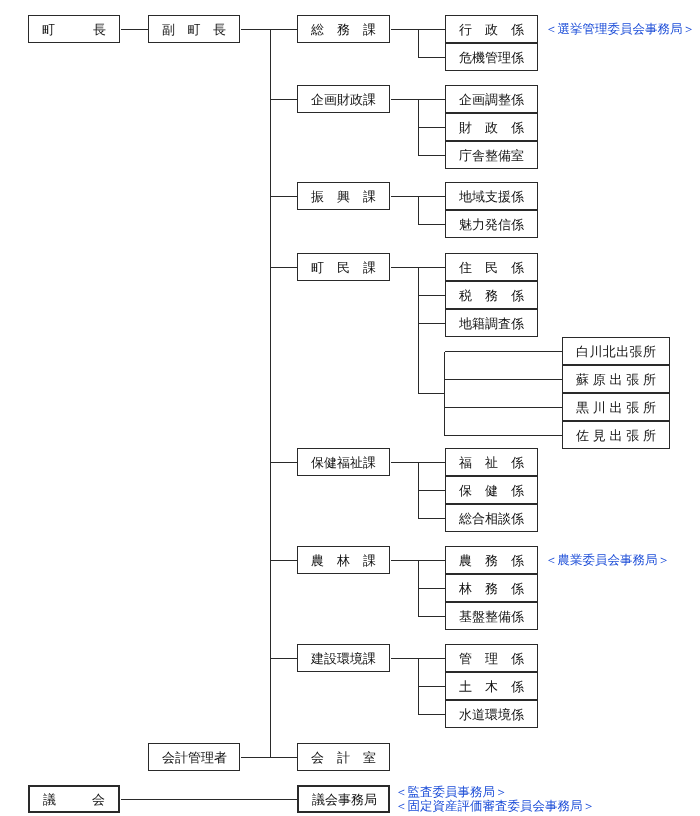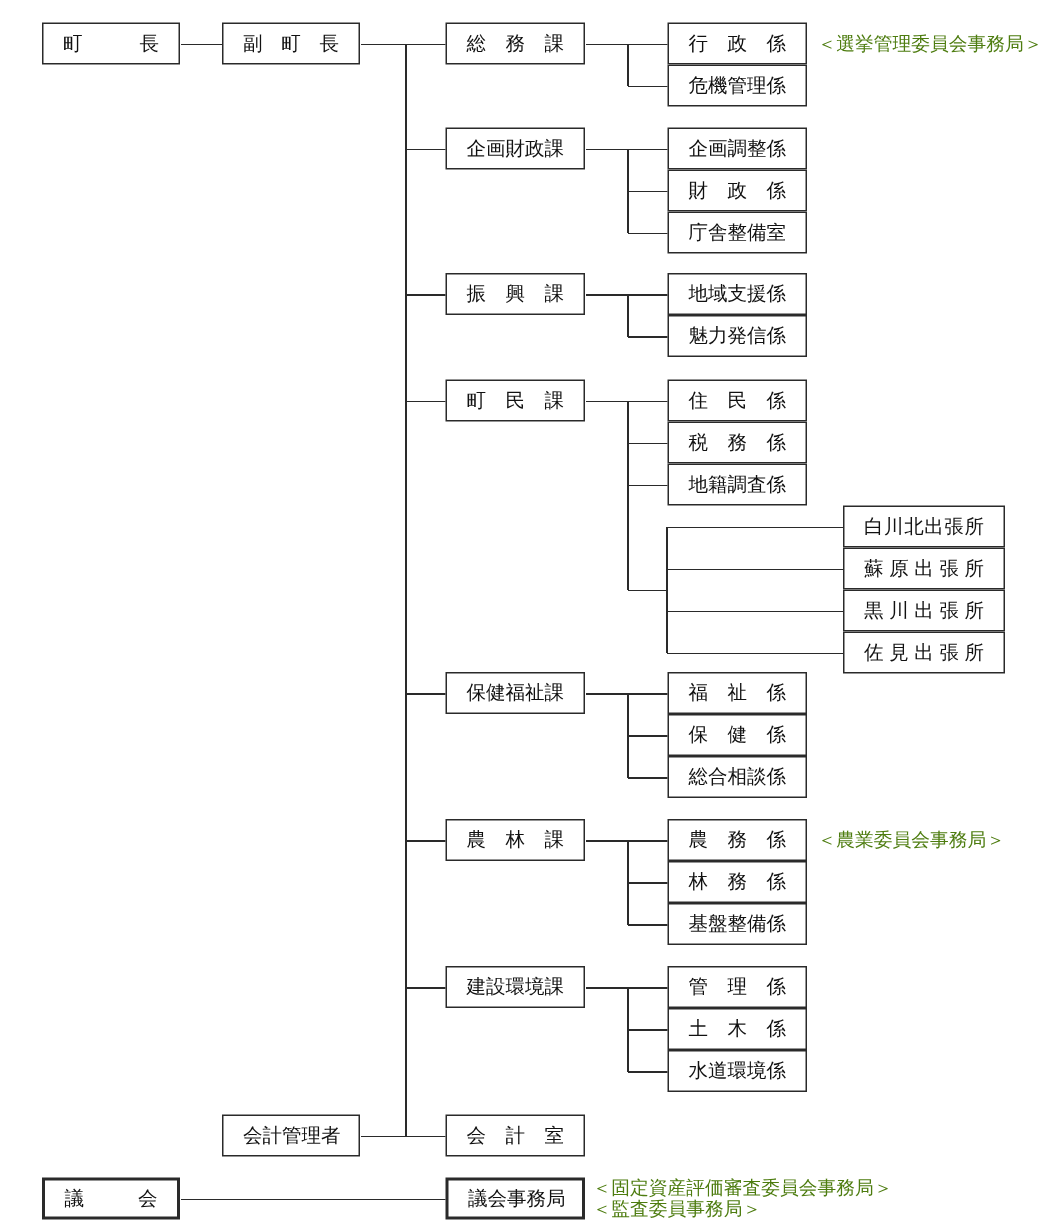--- a/index.html
+++ b/index.html
@@ -15,21 +15,21 @@
     position:absolute;z-index:1;box-sizing:border-box;
     background:#ffffff;border:1px solid #2a2a2a;
     display:flex;align-items:center;justify-content:space-between;
     padding:0 13px;font-size:13px;color:#111111;line-height:1;
     white-space:nowrap;
   }
   .box.thick{border-width:2px;}
   .box span{display:block;}
   .annotation{
     position:absolute;z-index:1;transform:translateY(-50%);
-    font-size:12.5px;line-height:14px;color:#4d7c0f;white-space:nowrap;
+    font-size:12.5px;line-height:14px;color:#1d4ed8;white-space:nowrap;
   }
 </style>
 </head>
 <body>
 
 <div id="chart">
   <svg id="lines" width="700" height="816" aria-hidden="true">
       <g transform="translate(0.5,0.5)" stroke="#2a2a2a" stroke-width="1" shape-rendering="crispEdges">
         <line x1="120" y1="29" x2="148" y2="29"></line>
         <line x1="240" y1="29" x2="297" y2="29"></line>
@@ -292,16 +292,16 @@
       <span>会</span>
     </div>
     <div class="box thick" style="left: 297px; top: 785px; width: 93px; height: 28px;">
       <span>議</span>
       <span>会</span>
       <span>事</span>
       <span>務</span>
       <span>局</span>
     </div>
     <div class="annotation" style="left: 395px; top: 799px;">
+      <div>＜監査委員事務局＞</div>
       <div>＜固定資産評価審査委員会事務局＞</div>
-      <div>＜監査委員事務局＞</div>
     </div>
   </div>
 
 </body></html>

